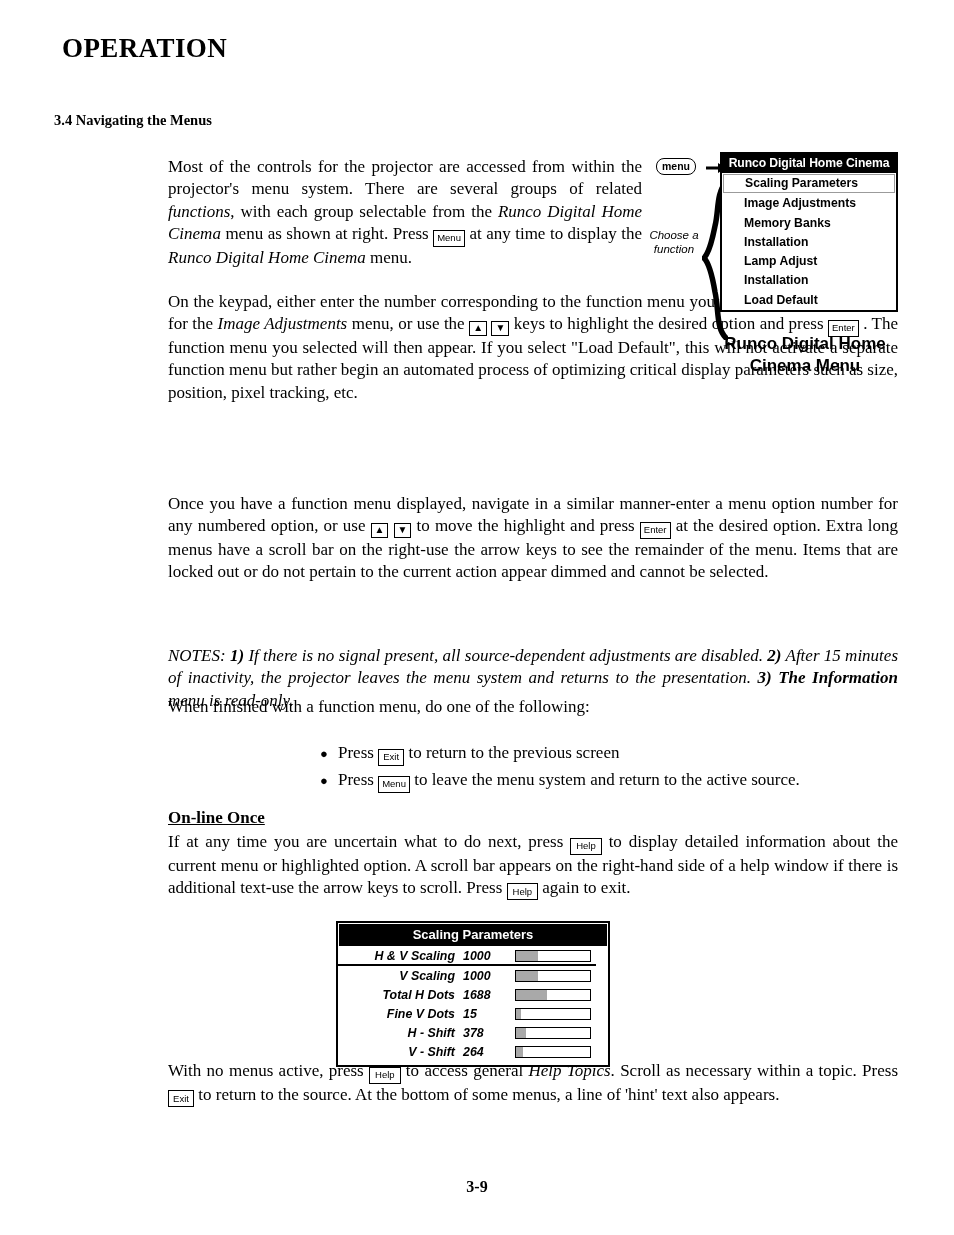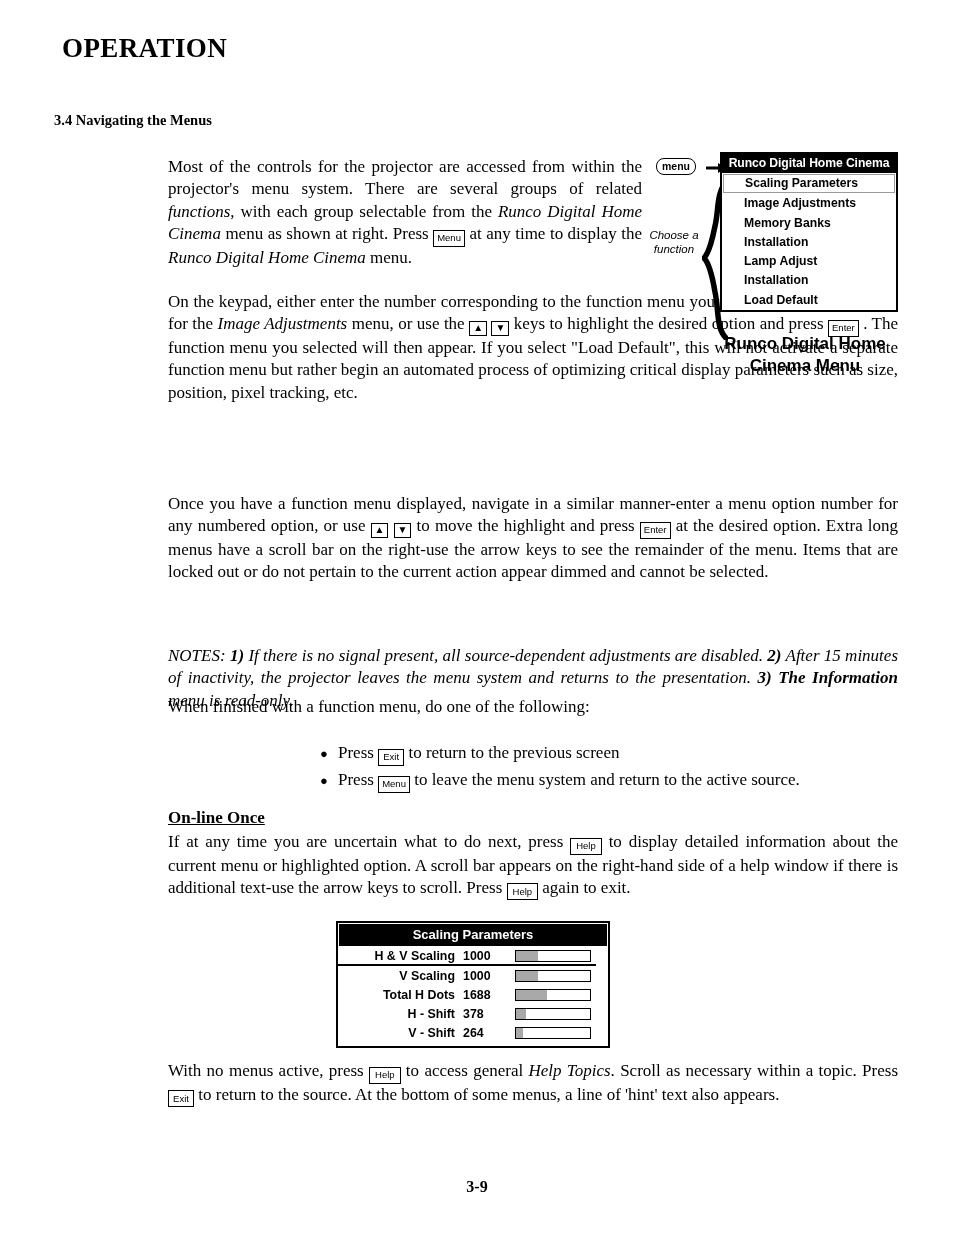--- a/index.html
+++ b/index.html
@@ -221,21 +221,21 @@
   #scaling-titlebar {
     background: #000000;
     color: #ffffff;
     font-family: "Liberation Sans", sans-serif;
     font-size: 13px;
     font-weight: bold;
     text-align: center;
     padding: 3px 0 4px 0;
     margin: 1px;
   }
-  .scaling-rows { padding: 0 12px 4px 0; }
+  .scaling-rows { padding: 0 12px 4px 0; font-style: italic; }
   .scaling-row {
     display: flex;
     align-items: center;
     font-family: "Liberation Sans", sans-serif;
     font-size: 12.4px;
     font-weight: bold;
     padding: 1px 0 1px 0;
     height: 19px;
     box-sizing: border-box;
   }
@@ -383,20 +383,27 @@
       </div>
 
       <div class="scaling-row">
         <span class="sp-label">Total H Dots</span>
         <span class="sp-value">1688</span>
         <span class="sp-barwrap">
             <span class="sp-barfill" style="width: 42%; background: rgb(169, 169, 169);"></span>
           </span>
       </div>
 
+      <div class="scaling-row">
+        <span class="sp-label">Fine V Dots</span>
+        <span class="sp-value">15</span>
+        <span class="sp-barwrap">
+            <span class="sp-barfill" style="width: 7%; background: rgb(169, 169, 169);"></span>
+          </span>
+      </div>
 
       <div class="scaling-row">
         <span class="sp-label">H - Shift</span>
         <span class="sp-value">378</span>
         <span class="sp-barwrap">
             <span class="sp-barfill" style="width: 13%; background: rgb(169, 169, 169);"></span>
           </span>
       </div>
 
       <div class="scaling-row">

